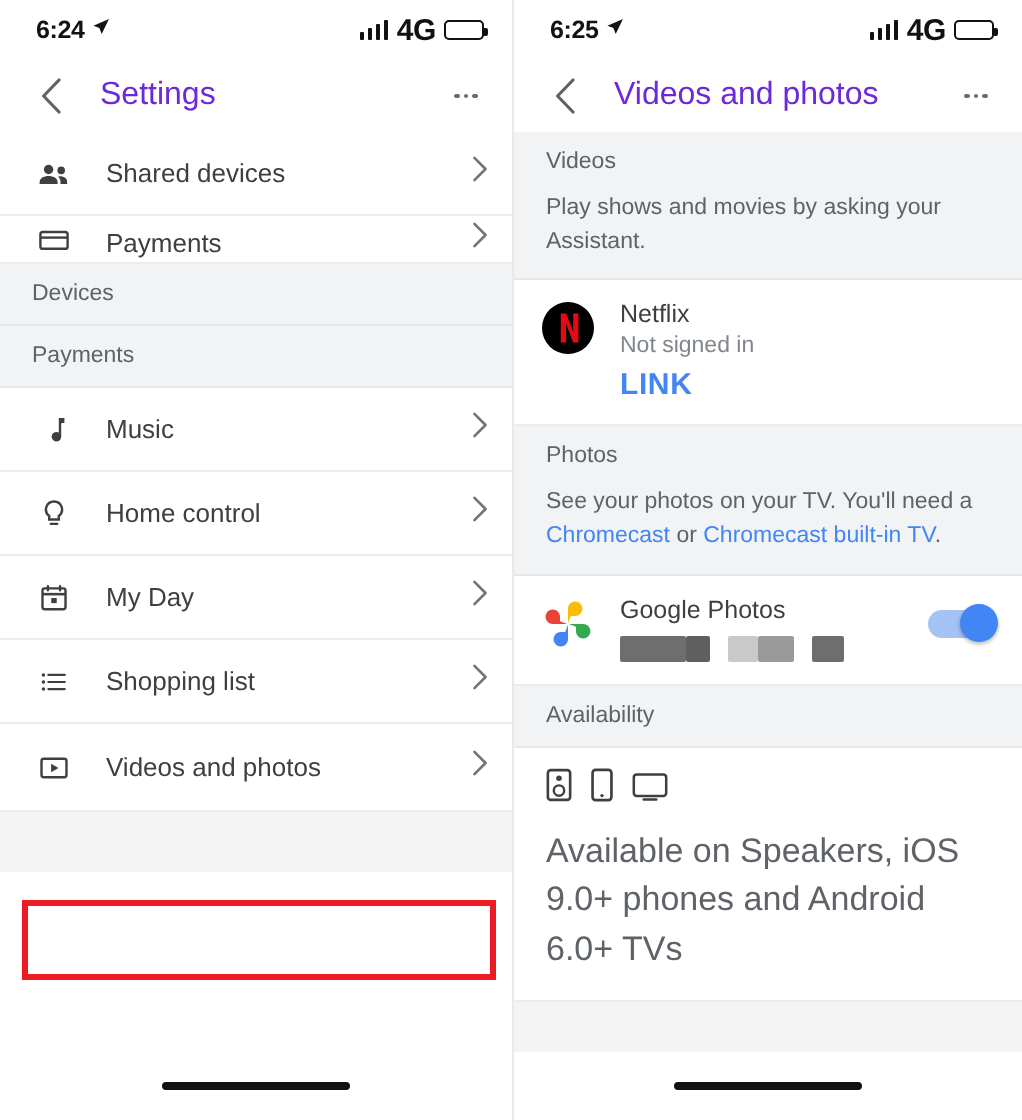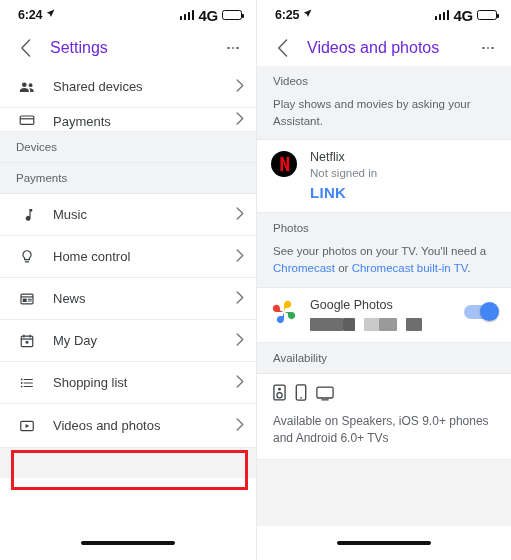--- a/index.html
+++ b/index.html
@@ -124,21 +124,21 @@
   }
   .toggle .knob {
     position: absolute; right: -2px; top: -3px;
     width: 19px; height: 19px; border-radius: 50%;
     background: #4285f4;
     box-shadow: 0 1px 2px rgba(0,0,0,.3);
   }
 
   .avail-block { padding: 10px 16px 12px; background: #fff; border-bottom: 1px solid #ececec; }
   .avail-icons { display: flex; gap: 9px; align-items: flex-end; color: #3c4043; }
-  .avail-text { font-size: 12px; color: #5f6368; margin-top: 8px; line-height: 1.45; }
+  .avail-text { font-size: 17px; color: #5f6368; margin-top: 8px; line-height: 1.45; }
 
   .filler { background: #f4f4f4; }
 
   
   .home-wrap { position: absolute; left: 0; right: 0; bottom: 0; height: 34px; background: #fff; display: flex; align-items: center; justify-content: center; }
   .home-bar { width: 94px; height: 4px; border-radius: 2px; background: #111; }
 </style>
 </head>
 <body>
 
@@ -242,36 +242,20 @@
             </svg>
         </span>
         <span class="label">Home control</span>
         <span class="chev">
           <svg width="8" height="13" viewBox="0 0 8 14">
               <path d="M1 1l6 6-6 6" fill="none" stroke="#70757a" stroke-width="1.4" stroke-linecap="round" stroke-linejoin="round"></path>
             </svg>
         </span>
       </div>
 
-      <div class="row">
-        <span class="ico">
-          <svg width="16" height="16" viewBox="0 0 20 20">
-              <rect x="2.5" y="4" width="15" height="12" rx="1.4" fill="none" stroke="#3c4043" stroke-width="1.5"></rect>
-              <path d="M2.5 7.4h15" stroke="#3c4043" stroke-width="1.5"></path>
-              <rect x="4.6" y="9.5" width="5" height="4.2" fill="#3c4043"></rect>
-              <path d="M11.5 10.3h4M11.5 12.6h4" stroke="#3c4043" stroke-width="1.3" stroke-linecap="round"></path>
-            </svg>
-        </span>
-        <span class="label">News</span>
-        <span class="chev">
-          <svg width="8" height="13" viewBox="0 0 8 14">
-              <path d="M1 1l6 6-6 6" fill="none" stroke="#70757a" stroke-width="1.4" stroke-linecap="round" stroke-linejoin="round"></path>
-            </svg>
-        </span>
-      </div>
 
       <div class="row">
         <span class="ico">
           <svg width="16" height="16" viewBox="0 0 20 20">
               <rect x="2.8" y="4" width="14.4" height="13" rx="1.4" fill="none" stroke="#3c4043" stroke-width="1.5"></rect>
               <path d="M2.8 7.6h14.4" stroke="#3c4043" stroke-width="1.6"></path>
               <path d="M6.2 2.6v2.6M13.8 2.6v2.6" stroke="#3c4043" stroke-width="1.5" stroke-linecap="round"></path>
               <rect x="8.3" y="10" width="3.4" height="3.2" fill="#3c4043"></rect>
             </svg>
         </span>

